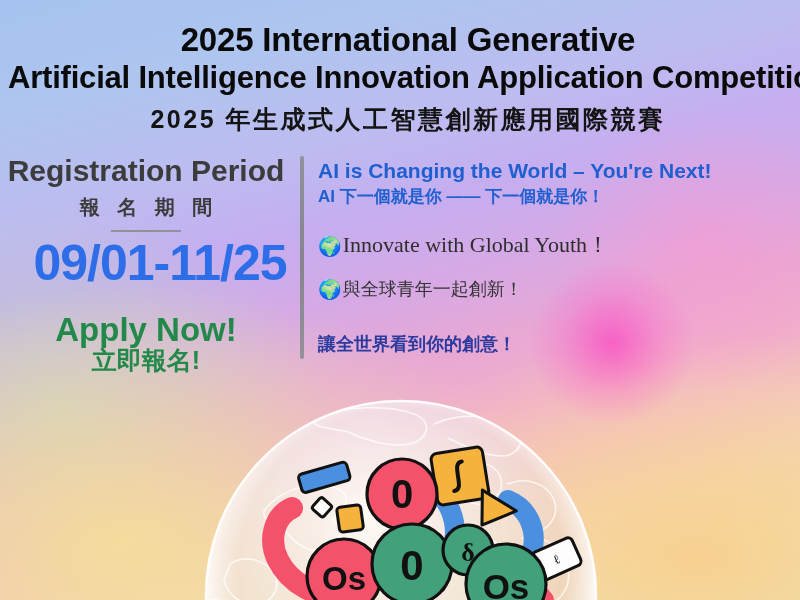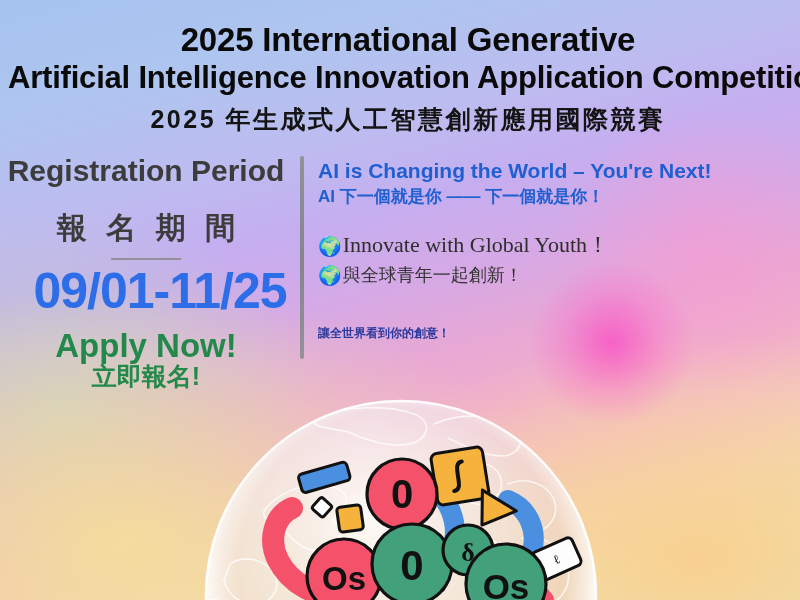--- a/index.html
+++ b/index.html
@@ -87,26 +87,25 @@
   }
   .reg-title {
     color: #3c3c3c;
     font-size: 30px;
     font-weight: bold;
     line-height: 1.05;
     white-space: nowrap;
   }
   .reg-title-zh {
     color: #3c3c3c;
-    font-size: 30px;
+    font-size: 20px;
     font-weight: bold;
     letter-spacing: 6px;
-    margin-top: 21px;
+    margin-top: 7px;
     text-indent: 6px;
-    font-family: Liberation Serif, serif;
   }
   .reg-rule {
     width: 70px;
     height: 2px;
     background: #8a8a8a;
     margin: 9px auto 0;
     opacity: 0.85;
   }
   .reg-dates {
     color: #2d6de8;
@@ -115,21 +114,21 @@
     letter-spacing: -1px;
     margin-top: 4px;
     line-height: 1.1;
     white-space: nowrap;
     padding-left: 28px;
   }
   .apply-en {
     color: #23894a;
     font-size: 33px;
     font-weight: bold;
-    margin-top: 10px;
+    margin-top: 22px;
     line-height: 1.05;
   }
   .apply-zh {
     color: #23894a;
     font-size: 25px;
     font-weight: bold;
     line-height: 1.1;
   }
 
   
@@ -159,41 +158,41 @@
     color: #2e2e2e;
     font-size: 22px;
     line-height: 1.25;
     white-space: nowrap;
     font-family: Liberation Serif, serif;
   }
   .r-plain-zh {
     color: #333333;
     font-size: 18px;
     line-height: 1.3;
-    margin-top: 5px;
+    margin-top: 19px;
     white-space: nowrap;
   }
   .globe-glyph {
     font-size: 19px;
     margin-right: 1px;
     vertical-align: -1px;
   }
   .r-head-en-dark {
     color: #2b3a9e;
     font-size: 22px;
     font-weight: bold;
     line-height: 1.2;
     white-space: nowrap;
   }
   .r-head-zh-dark {
     color: #2b3a9e;
-    font-size: 12px;
+    font-size: 18px;
     font-weight: bold;
     line-height: 1.35;
-    margin-top: 8px;
+    margin-top: 1px;
     white-space: nowrap;
   }
   .gap-a { height: 10px; }
   .gap-b { height: 16px; }
 
   
   .globe-wrap {
     position: absolute;
     left: 196px;
     top: 388px;

